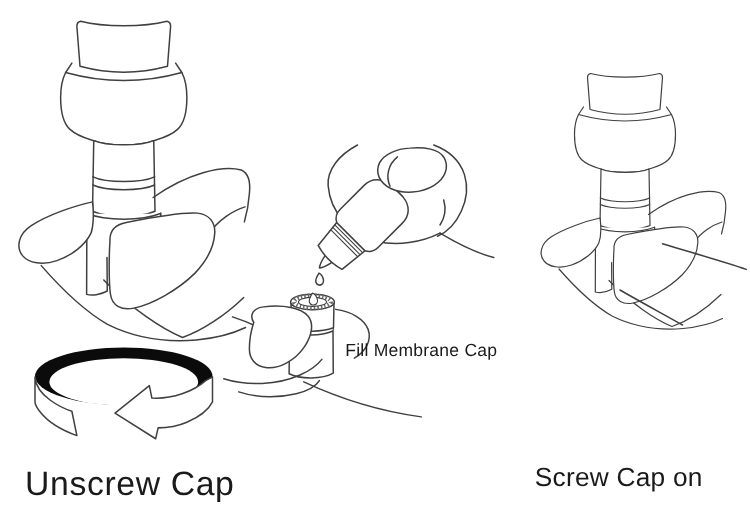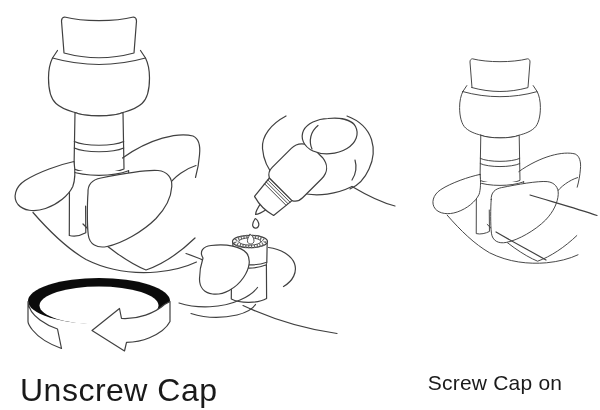--- a/index.html
+++ b/index.html
@@ -7,21 +7,21 @@
   body{background:#888;font-family:"Liberation Sans", sans-serif;}
   #canvas{position:relative;width:600px;height:410px;background:var(--paper);overflow:hidden;margin:0 auto;}
   #art{position:absolute;left:0;top:0;}
   .ln{stroke:var(--line);stroke-width:1.2;fill:none;stroke-linecap:round;stroke-linejoin:round;}
   .sh{stroke:var(--line);stroke-width:1.2;fill:var(--paper);stroke-linecap:round;stroke-linejoin:round;}
   .occ{fill:var(--paper);stroke:none;}
   .ink{fill:var(--ink);stroke:none;}
   .knurl{stroke:#6a6a6a;stroke-width:3.8;fill:none;stroke-dasharray:1.2 1.6;}
   .thin{stroke-width:0.9;}
   .label{position:absolute;color:var(--text);white-space:pre;}
-  .label-large{font-size:32px;letter-spacing:0.5px;}
+  .label-large{font-size:27px;letter-spacing:0.5px;}
   .label-med{font-size:21px;line-height:23px;text-align:center;transform:translateX(-50%);letter-spacing:0.2px;}
   .label-small{font-size:14px;line-height:15px;text-align:center;transform:translateX(-50%);letter-spacing:0.2px;}
 </style>
 </head>
 <body>
 
 <div id="canvas">
 
   <svg id="art" width="600" height="410" viewBox="0 0 600 410">
     <defs>
@@ -97,20 +97,21 @@
       <path class="ln" d="M179,303 C198,309 222,308 240,300 C248,296.5 254,292 257.5,287.5"></path>
       <path class="ln" d="M191,313.5 C205,318 222,318.5 237,315 C247,312.5 253,308.5 255.5,304.5"></path>
       <path class="ln" d="M243,305.5 C272,319 304,329 337,333.5"></path>
       <path class="sh" d="M203,258 C199,251.5 203,246.5 211,245.5 C227,243.5 241,246.5 246.5,253 C251,258.5 250,268 243.5,277.5 C236,288.5 223,295.5 212.5,294 C204,292.8 199.5,287 199.5,279 C199.5,271.5 201,264 203,258 Z"></path>
     </g>
   </svg>
 
   <div class="label label-large" style="left:20px;top:372px;">Unscrew Cap</div>
 
   <div class="label label-small" style="left:337px;top:243px;">
+    <div>Fill Membrane Cap</div>
   </div>
 
   <div class="label label-med" style="left:495px;top:325px;">
     <div>Screw Cap on</div>
     
   </div>
 
 </div>
 
 </body></html>

